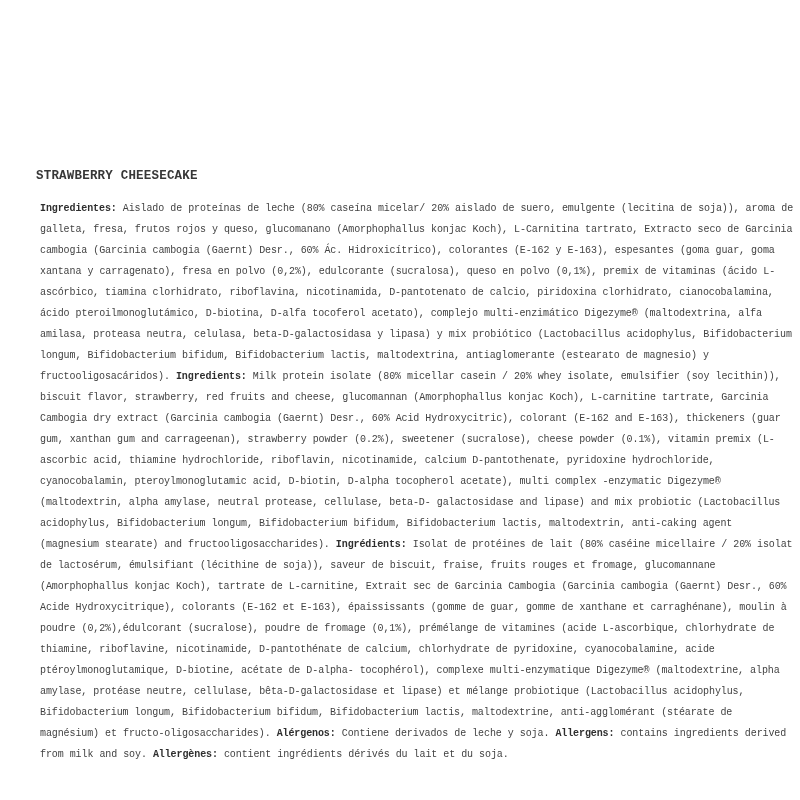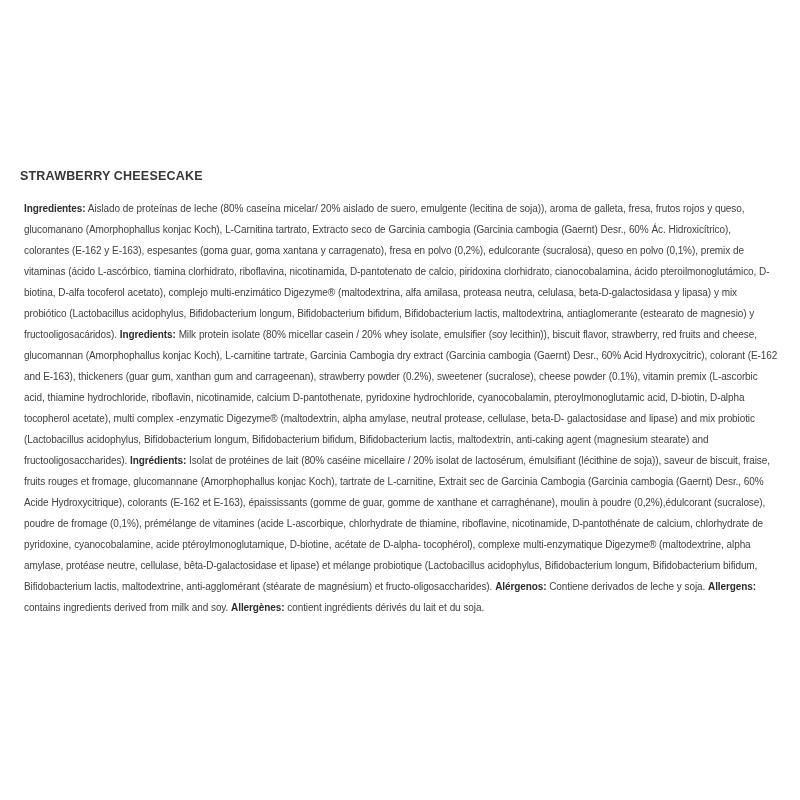--- a/index.html
+++ b/index.html
@@ -9,24 +9,25 @@
   }
   body {
     width: 800px;
     height: 800px;
     position: relative;
     font-family: "Liberation Sans", "DejaVu Sans", sans-serif;
     -webkit-font-smoothing: antialiased;
   }
   .label-block {
     position: absolute;
-    left: 20px;
+    left: 36px;
     top: 170px;
     width: 762px;
     color: #3e3e3e;
+    font-family: Liberation Mono, monospace;
   }
   .flavor-title {
     font-size: 12.5px;
     font-weight: bold;
     letter-spacing: 0.2px;
     color: #373737;
     margin: 0 0 15px 0;
     line-height: 13px;
   }
   .ingredients-paragraph {

